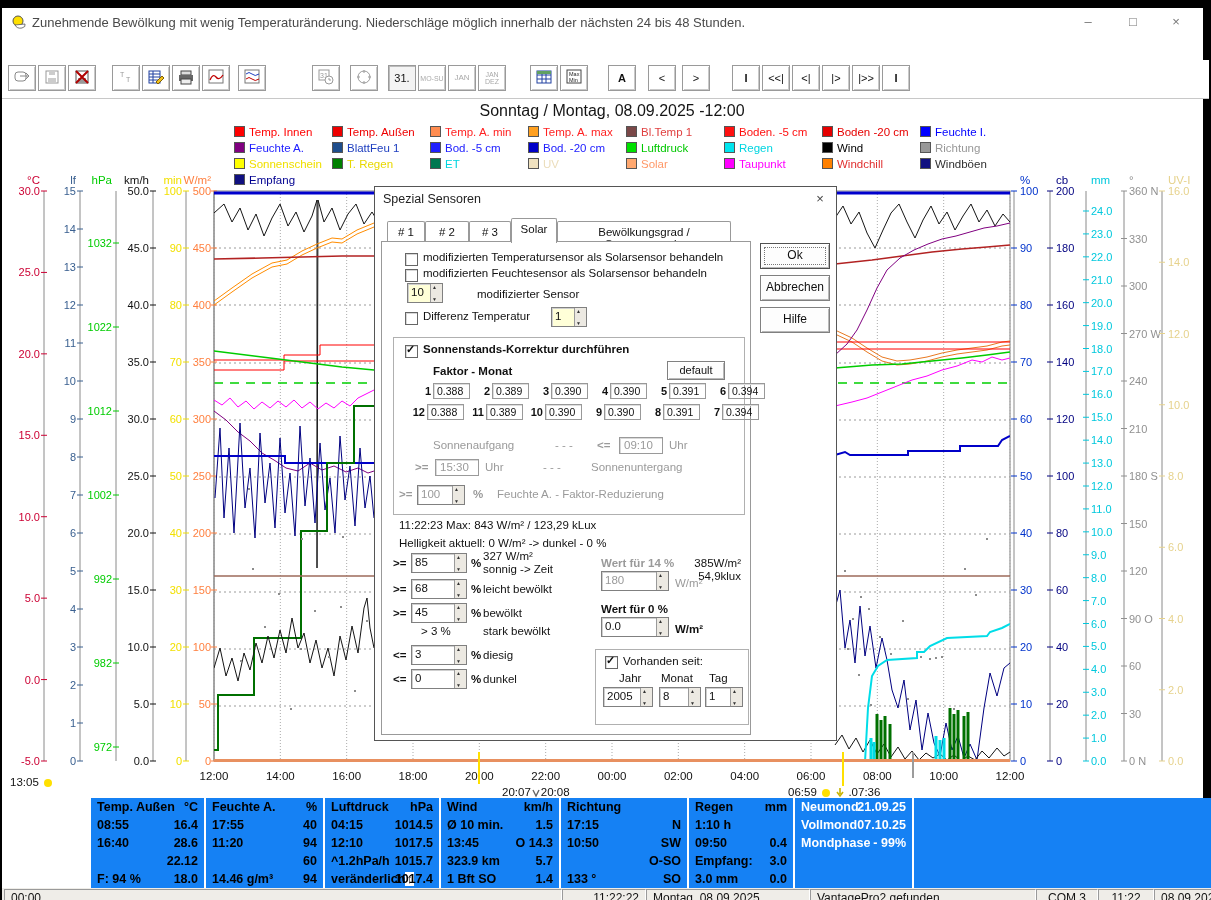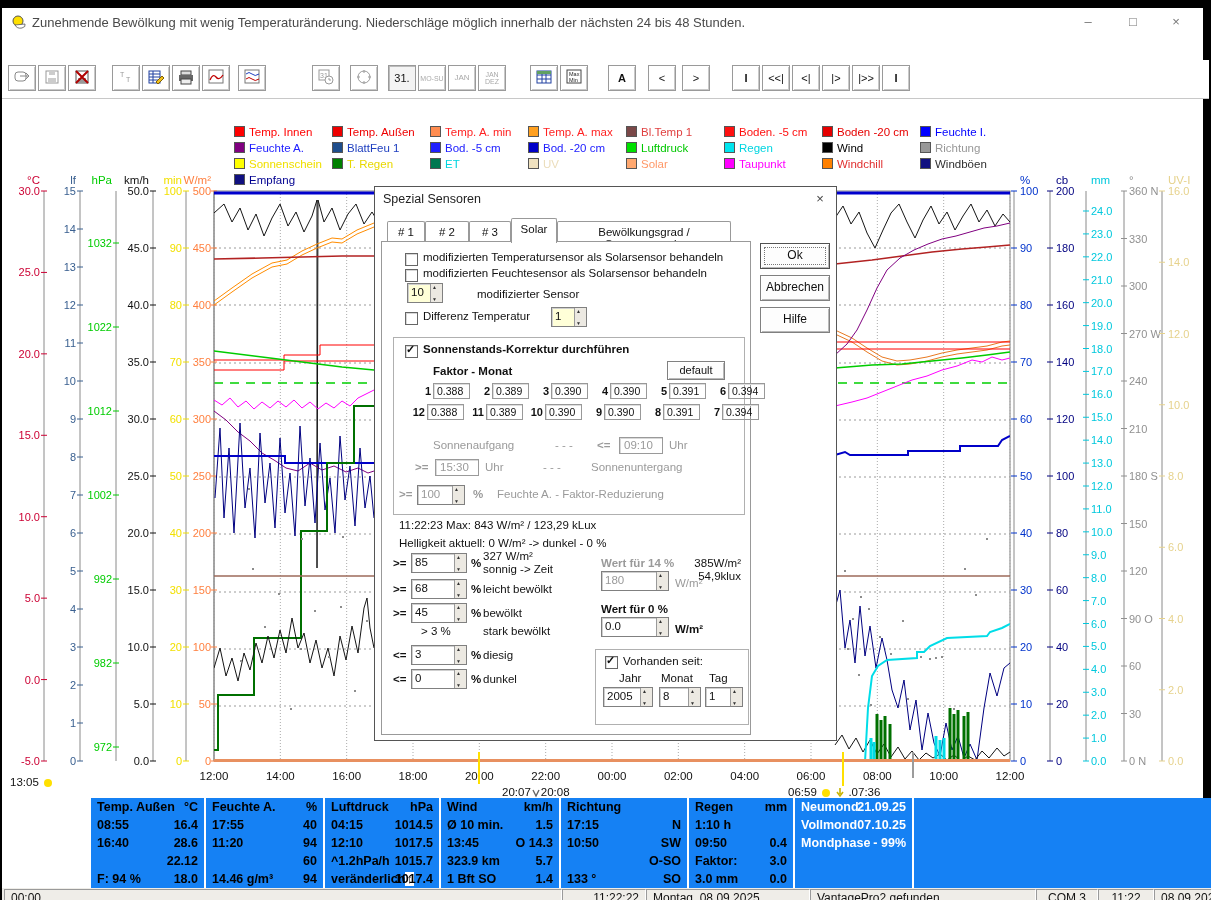--- a/index.html
+++ b/index.html
@@ -134,20 +134,21 @@
 DEZ</span></span><span style="display: inline-block; width: 22px;"></span><span class="tbtn"><svg width="16" height="16">
           <rect x="1" y="2" width="14" height="12" fill="#fff" stroke="#2040a0"></rect>
           <path d="M1 6 H15 M1 10 H15 M6 2 V14 M10 2 V14" stroke="#2040a0"></path>
           <rect x="1" y="2" width="14" height="3" fill="#60a060"></rect>
         </svg></span><span class="tbtn"><svg width="16" height="16">
           <rect x="1" y="1" width="14" height="13" fill="#fff" stroke="#444"></rect>
           <text x="3" y="7" font-size="5.5" fill="#222">Max</text>
           <text x="3" y="13" font-size="5.5" fill="#222">Min</text>
         </svg></span><span style="display: inline-block; width: 18px;"></span><span class="tbtn"><span class="tl" style="font-weight: bold;">A</span></span><span style="display: inline-block; width: 10px;"></span><span class="tbtn"><span class="tl">&lt;</span></span><span style="display: inline-block; width: 4px;"></span><span class="tbtn"><span class="tl">&gt;</span></span><span style="display: inline-block; width: 20px;"></span><span class="tbtn"><span class="tl" style="font-weight: bold;">I</span></span><span class="tbtn"><span class="tl">&lt;&lt;|</span></span><span class="tbtn"><span class="tl">&lt;|</span></span><span class="tbtn"><span class="tl">|&gt;</span></span><span class="tbtn"><span class="tl">|&gt;&gt;</span></span><span class="tbtn"><span class="tl" style="font-weight: bold;">I</span></span></div>
 
+  <div id="chart-title">Sonntag / Montag, 08.09.2025  -12:00</div>
   <div id="legend">
       <div class="lgitem" style="left: 232px; top: 118px;"><span class="lgbox" style="background: rgb(255, 0, 0);"></span><span style="color: rgb(255, 0, 0);">Temp. Innen</span></div>
       <div class="lgitem" style="left: 330px; top: 118px;"><span class="lgbox" style="background: rgb(238, 0, 0);"></span><span style="color: rgb(238, 0, 0);">Temp. Außen</span></div>
       <div class="lgitem" style="left: 428px; top: 118px;"><span class="lgbox" style="background: rgb(255, 140, 80);"></span><span style="color: rgb(255, 34, 34);">Temp. A. min</span></div>
       <div class="lgitem" style="left: 526px; top: 118px;"><span class="lgbox" style="background: rgb(255, 160, 32);"></span><span style="color: rgb(255, 34, 34);">Temp. A. max</span></div>
       <div class="lgitem" style="left: 624px; top: 118px;"><span class="lgbox" style="background: rgb(122, 72, 72);"></span><span style="color: rgb(224, 64, 64);">Bl.Temp 1</span></div>
       <div class="lgitem" style="left: 722px; top: 118px;"><span class="lgbox" style="background: rgb(255, 16, 16);"></span><span style="color: rgb(255, 16, 16);">Boden. -5 cm</span></div>
       <div class="lgitem" style="left: 820px; top: 118px;"><span class="lgbox" style="background: rgb(230, 0, 0);"></span><span style="color: rgb(230, 0, 0);">Boden -20 cm</span></div>
       <div class="lgitem" style="left: 918px; top: 118px;"><span class="lgbox" style="background: rgb(0, 0, 255);"></span><span style="color: rgb(0, 0, 255);">Feuchte I.</span></div>
       <div class="lgitem" style="left: 232px; top: 134px;"><span class="lgbox" style="background: rgb(128, 0, 128);"></span><span style="color: rgb(32, 32, 255);">Feuchte A.</span></div>
@@ -775,21 +776,21 @@
         <div class="brow hdr" style="top: 2px;"><span>Richtung</span><span class="r"></span></div>
         <div class="brow" style="top: 20px;"><span>17:15</span><span class="r">N</span></div>
         <div class="brow" style="top: 38px;"><span>10:50</span><span class="r">SW</span></div>
         <div class="brow" style="top: 56px;"><span></span><span class="r">O-SO</span></div>
         <div class="brow last" style="top: 74px;"><span>133 °</span><span class="r">SO</span></div>
       </div>
       <div class="bcol" style="left: 687px; width: 104px;">
         <div class="brow hdr" style="top: 2px;"><span>Regen</span><span class="r">mm</span></div>
         <div class="brow" style="top: 20px;"><span>1:10 h</span><span class="r"></span></div>
         <div class="brow" style="top: 38px;"><span>09:50</span><span class="r">0.4</span></div>
-        <div class="brow" style="top: 56px;"><span>Faktor:</span><span class="r">3.0</span></div>
+        <div class="brow" style="top: 56px;"><span>Empfang:</span><span class="r">3.0</span></div>
         <div class="brow last" style="top: 74px;"><span>3.0 mm</span><span class="r">0.0</span></div>
       </div>
       <div class="bcol" style="left: 793px; width: 117px;">
         <div class="brow mond" style="top: 2px;"><span>Neumond</span><span class="r">21.09.25</span></div>
         <div class="brow mond" style="top: 20px;"><span>Vollmond</span><span class="r">07.10.25</span></div>
         <div class="brow mond" style="top: 38px;"><span>Mondphase</span><span class="r">- 99%</span></div>
       </div>
       <div class="bcol" style="left: 912px; width: 299px;"></div>
     </div>
   <div id="sbar">

